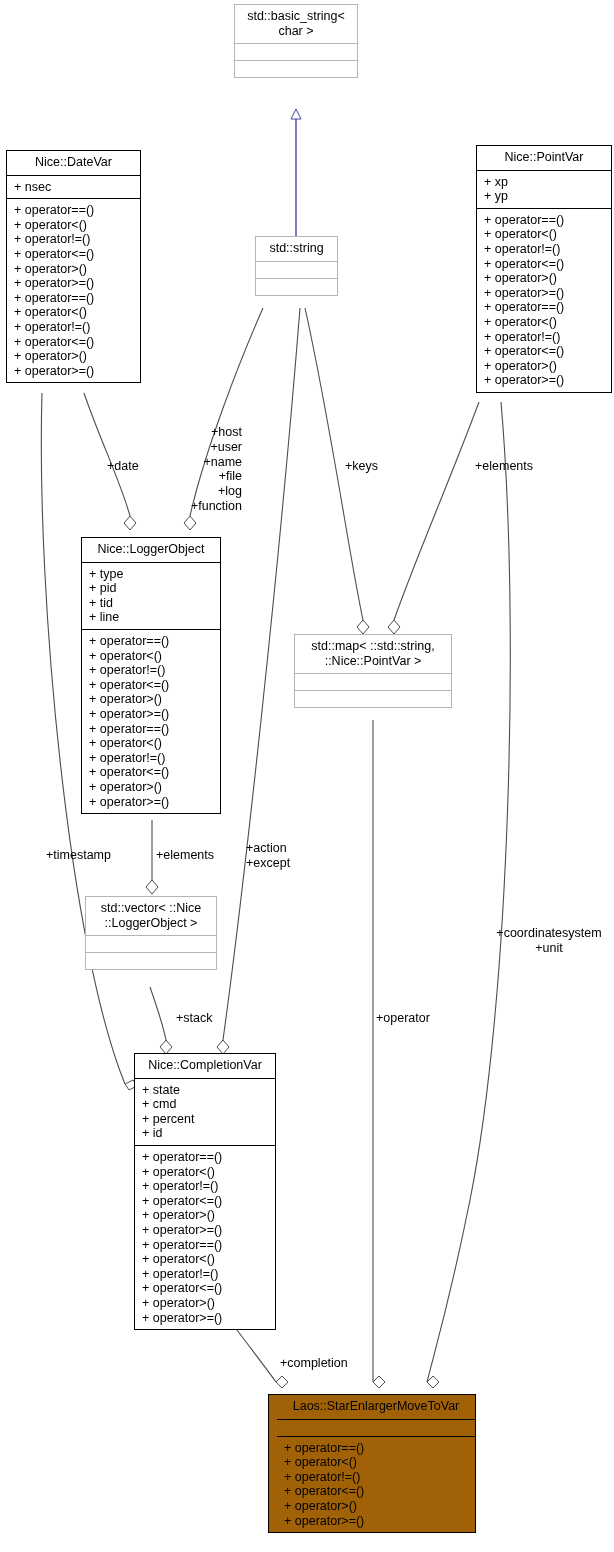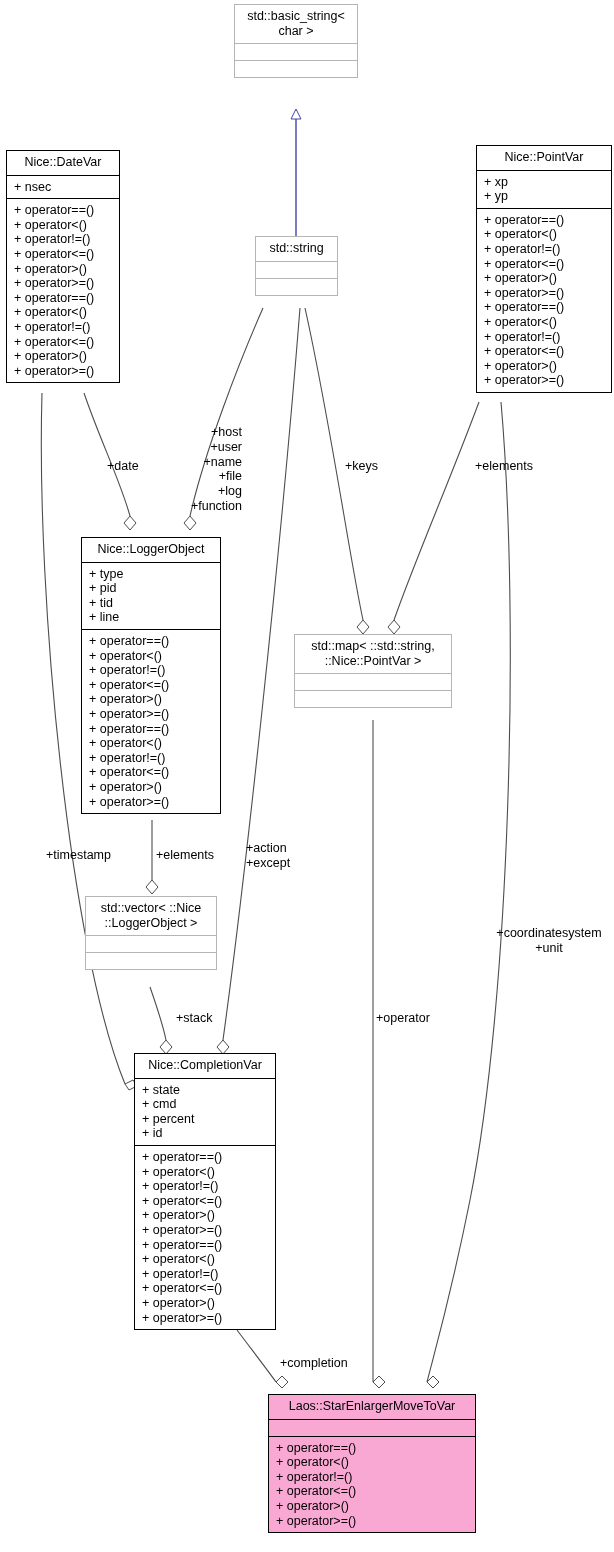--- a/index.html
+++ b/index.html
@@ -30,21 +30,21 @@
     background: #ffffff;
     border: 1px solid #000000;
     display: flex;
     flex-direction: column;
     font-size: 12.5px;
     line-height: 14.6px;
     color: #000;
   }
   .umlbox.light { border-color: #b5b5b5; }
   .umlbox.light .sect { border-top-color: #b5b5b5; }
-  .umlbox.shaded { background: #f9a8d4; }
+  .umlbox.shaded { background: #a16207; padding-left: 8px; }
   .umlbox .title {
     text-align: center;
     padding: 4px 6px 5px 6px;
     white-space: pre-line;
   }
   .umlbox .sect {
     border-top: 1px solid #000000;
     padding: 4px 6px 4px 7px;
   }
   .umlbox .sect.empty { min-height: 17px; padding: 8px 6px; }
@@ -131,21 +131,21 @@
     </g>
   </svg>
 
   <div class="umlbox light" style="left:234px; top:4px; width:124px;">
     <div class="title">std::basic_string&lt;
 char &gt;</div>
     <div class="sect empty"></div>
     <div class="sect empty"></div>
   </div>
 
-  <div class="umlbox" style="left:6px; top:150px; width:114px;">
+  <div class="umlbox" style="left:6px; top:150px; width:135px;">
     <div class="title">Nice::DateVar</div>
     <div class="sect">
         <div class="row">+ nsec</div>
       </div>
     <div class="sect">
         <div class="row">+ operator==()</div>
         <div class="row">+ operator&lt;()</div>
         <div class="row">+ operator!=()</div>
         <div class="row">+ operator&lt;=()</div>
         <div class="row">+ operator&gt;()</div>

